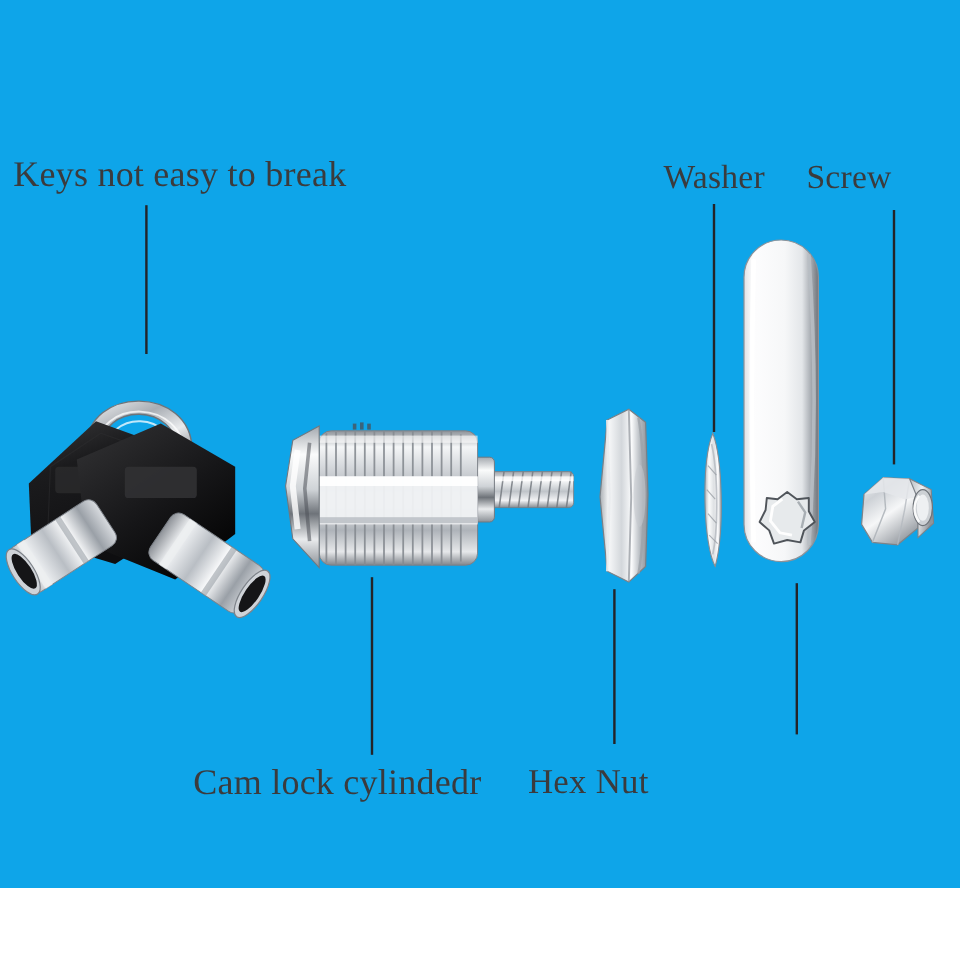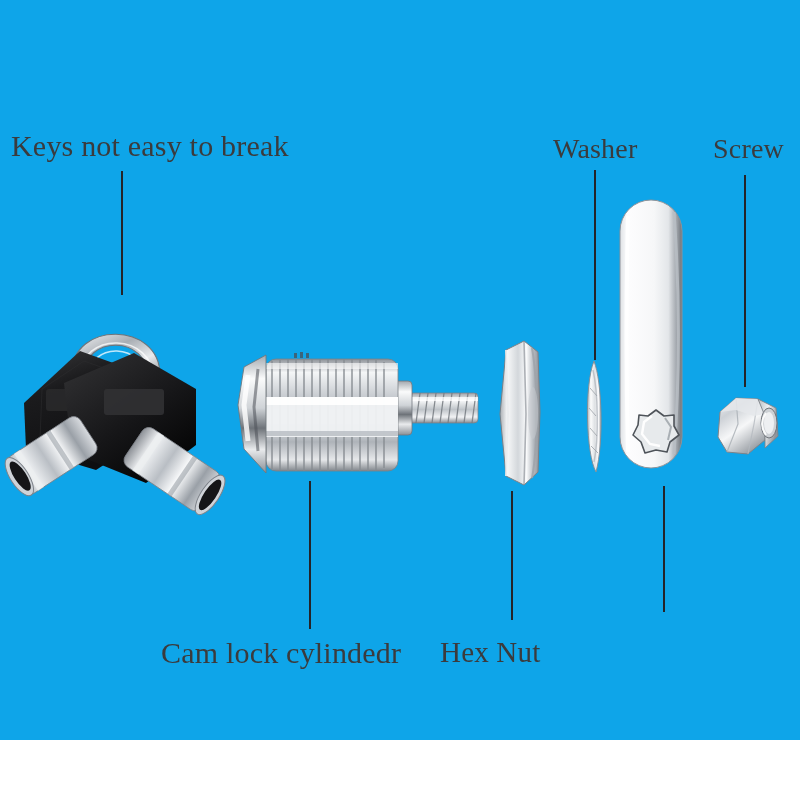--- a/index.html
+++ b/index.html
@@ -21,21 +21,21 @@
     position: absolute;
     color: #3b3b3d;
     font-family: "Liberation Serif", "DejaVu Serif", serif;
     font-weight: 400;
     white-space: nowrap;
     line-height: 1;
     letter-spacing: 0.2px;
   }
   #lbl-keys      { left: 11px;  top: 131px; font-size: 30px; }
   #lbl-washer    { left: 553px; top: 135px; font-size: 28px; }
-  #lbl-screw     { left: 713px; top: 135px; font-size: 28px; text-align: center; }
+  #lbl-screw     { left: 672px; top: 135px; font-size: 28px; text-align: center; }
   #lbl-cam       { left: 161px; top: 638px; font-size: 30px; }
   #lbl-hex       { left: 440px; top: 638px; font-size: 29px; }
   #lbl-plate     { left: 594px; top: 638px; font-size: 29px; }
 
   
   .leader {
     position: absolute;
     width: 2px;
     background: #242428;
   }

